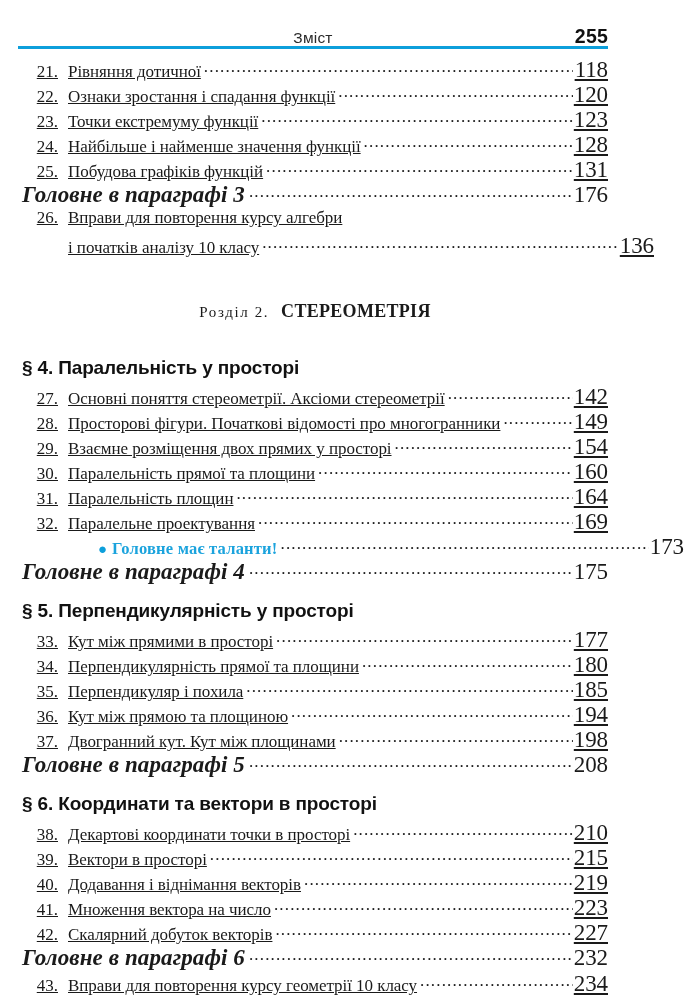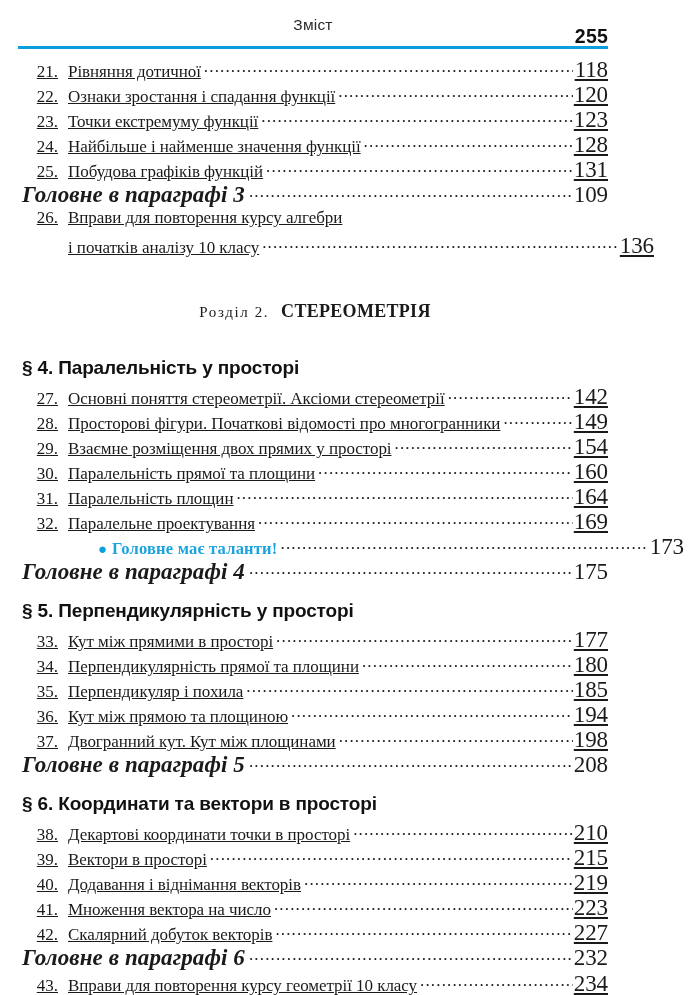--- a/index.html
+++ b/index.html
@@ -26,20 +26,21 @@
   }
 
   
   .runhead {
     position: absolute;
     left: 18px;
     top: 17px;
     width: 590px;
     height: 28px;
     display: flex;
+    align-items: flex-end;
     justify-content: center;
   }
   .runhead-title {
     font-family: "Liberation Sans", "DejaVu Sans", sans-serif;
     font-size: 15.5px;
     font-weight: 400;
     color: #2a2a2a;
     letter-spacing: 0.2px;
     line-height: 1;
   }
@@ -250,21 +251,21 @@
         <span class="num-gap"></span>
         <span class="label">Побудова графіків функцій</span>
         <span class="leader"></span>
         <span class="pg">131</span>
       </div>
     </div>
 
     <div class="row summary">
       <span class="label">Головне в параграфі 3</span>
       <span class="leader"></span>
-      <span class="pg">109</span>
+      <span class="pg">176</span>
     </div>
 
     <div>
       <div class="row item">
         <span class="num">26.</span>
         <span class="num-gap"></span>
         <span class="label">Вправи для повторення курсу алгебри</span>
       </div>
       <div class="row item item-cont">
         <span class="label">і початків аналізу 10 класу</span>

